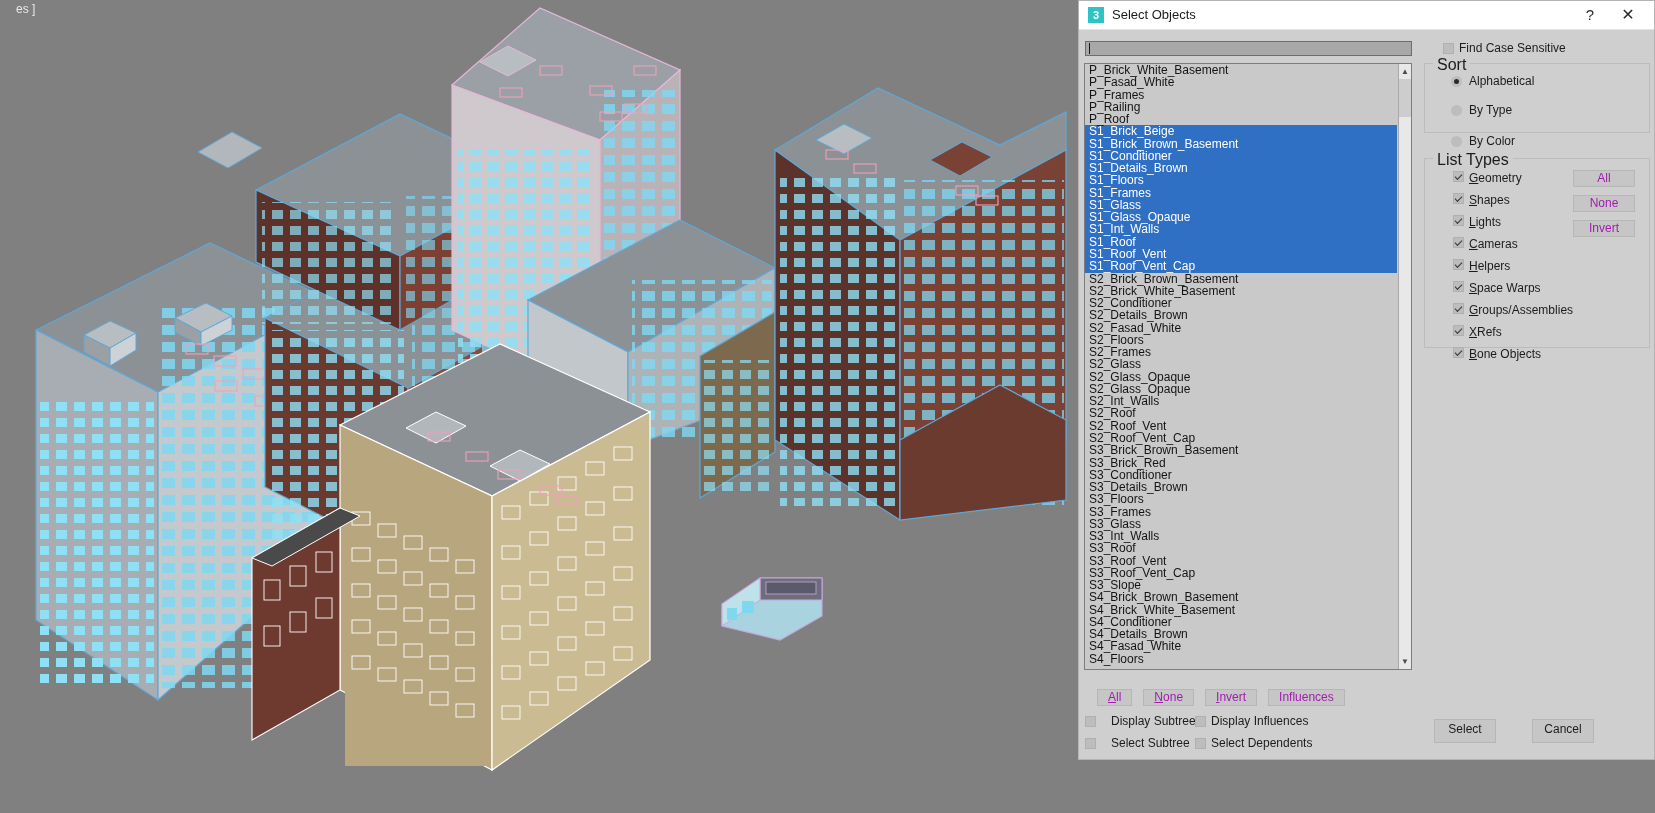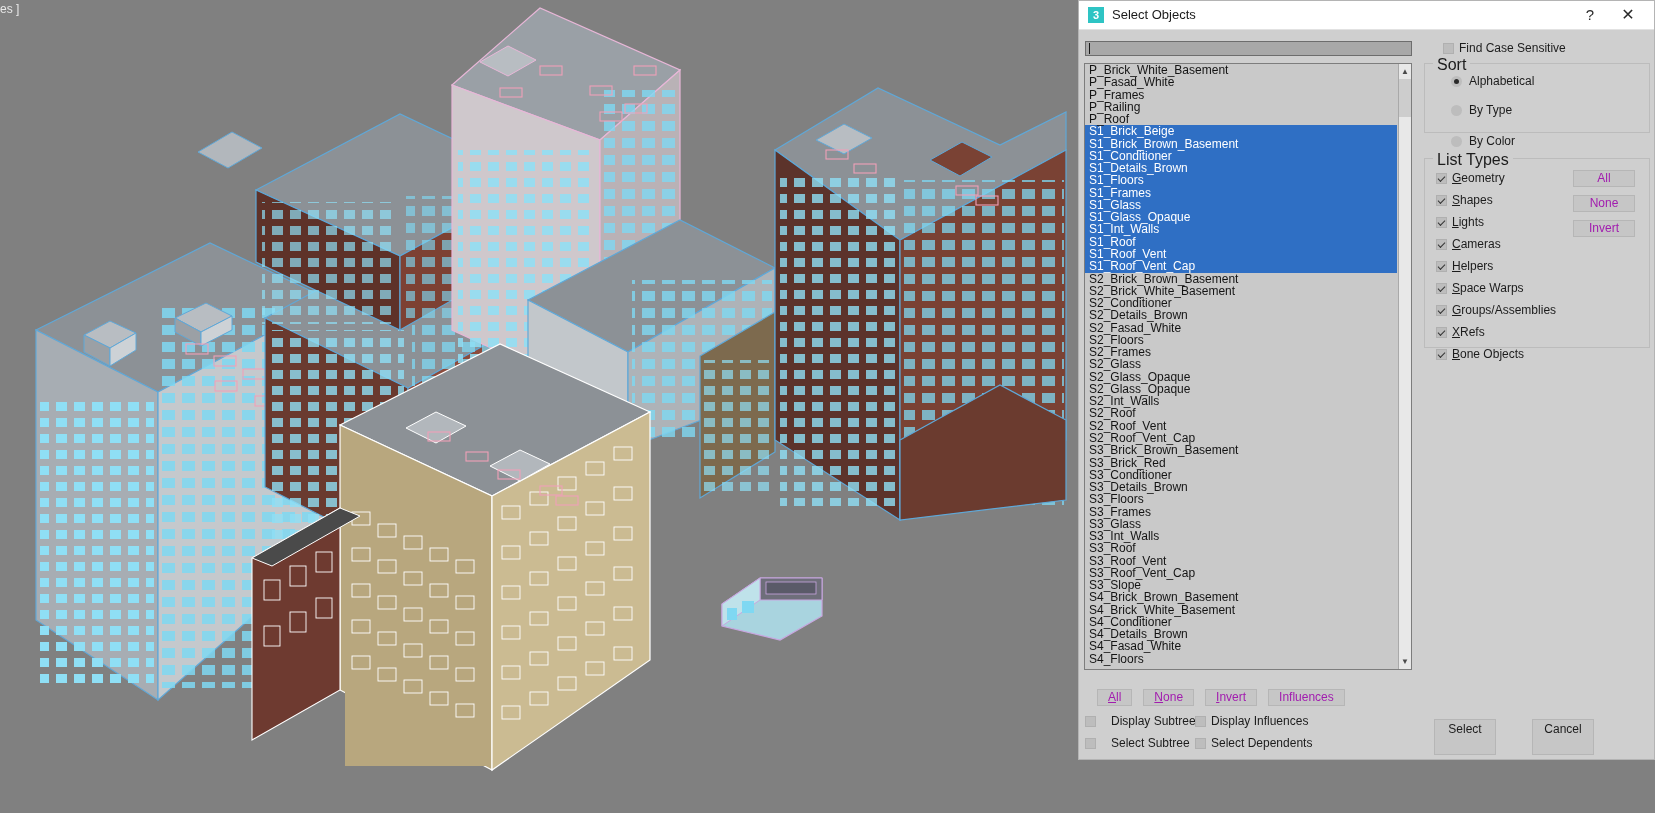--- a/index.html
+++ b/index.html
@@ -9,21 +9,21 @@
     background:#808080;
   }
   #root{position:relative;width:1655px;height:813px;}
 
   
   .viewport{
     position:absolute;left:0;top:0;width:1078px;height:813px;
     background:#808080;overflow:hidden;
   }
   .vp-label{
-    position:absolute;left:0;top:2px;
+    position:absolute;left:16px;top:2px;
     font-size:12px;color:#e8e8e8;
     font-family:"Liberation Sans", sans-serif;
     white-space:nowrap;
     text-align:center;
   }
   .scene{position:absolute;left:0;top:0;width:1078px;height:813px;}
 
   
   .dialog{
     position:absolute;left:1078px;top:0;width:577px;height:760px;
@@ -135,36 +135,36 @@
   .rb{
     width:11px;height:11px;border-radius:50%;background:#bdbdbd;
     position:relative;flex:0 0 auto;
   }
   .rb.on::after{
     content:"";position:absolute;left:3px;top:3px;width:5px;height:5px;
     border-radius:50%;background:#2a2a2a;
   }
 
   .types-left{position:absolute;left:11px;top:12px;}
-  .types-left .row{display:flex;align-items:center;gap:5px;margin-bottom:8px;}
+  .types-left .row{display:flex;align-items:flex-start;gap:5px;margin-bottom:8px;margin-left:17px;}
   .types-right{position:absolute;left:148px;top:11px;}
   .types-right .btn{width:62px;padding:0;margin-bottom:8px;}
 
   .setsel{
     position:absolute;left:9px;top:13px;width:200px;height:19px;
     background:#b6b6b6;border:1px solid #c4c4c4;box-sizing:border-box;
   }
   .setsel .arrow{
     position:absolute;right:7px;top:6px;
     width:0;height:0;border-left:5px solid transparent;border-right:5px solid transparent;
     border-top:5px solid #555;
   }
 
   .okbtn{
-    position:absolute;width:62px;height:36px;background:#c6c6c6;
+    position:absolute;width:62px;height:24px;background:#c6c6c6;
     border:1px solid #b6b6b6;box-sizing:border-box;font-size:12px;color:#1c1c1c;
     text-align:center;line-height:18px;cursor:default;
   }
   .b-select{left:355px;top:718px;}
   .b-cancel{left:453px;top:718px;}
 </style>
 </head>
 <body>
 
 <div id="root">

